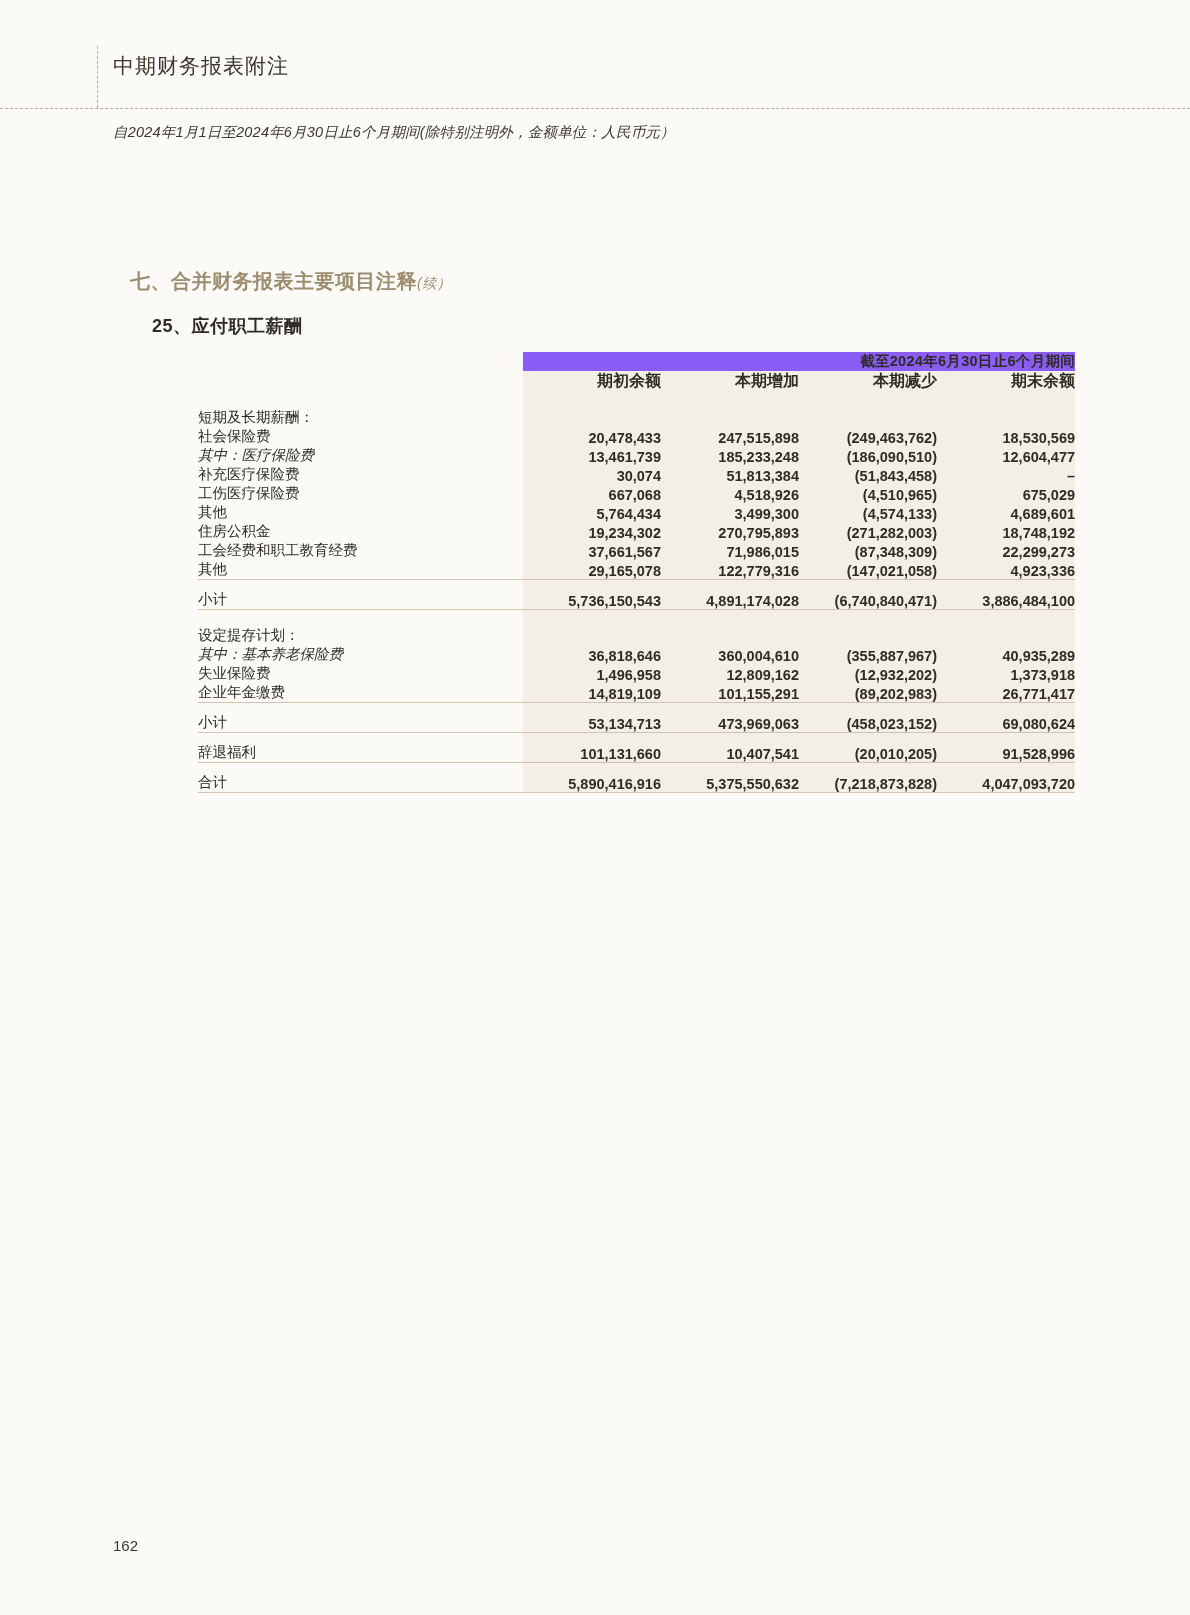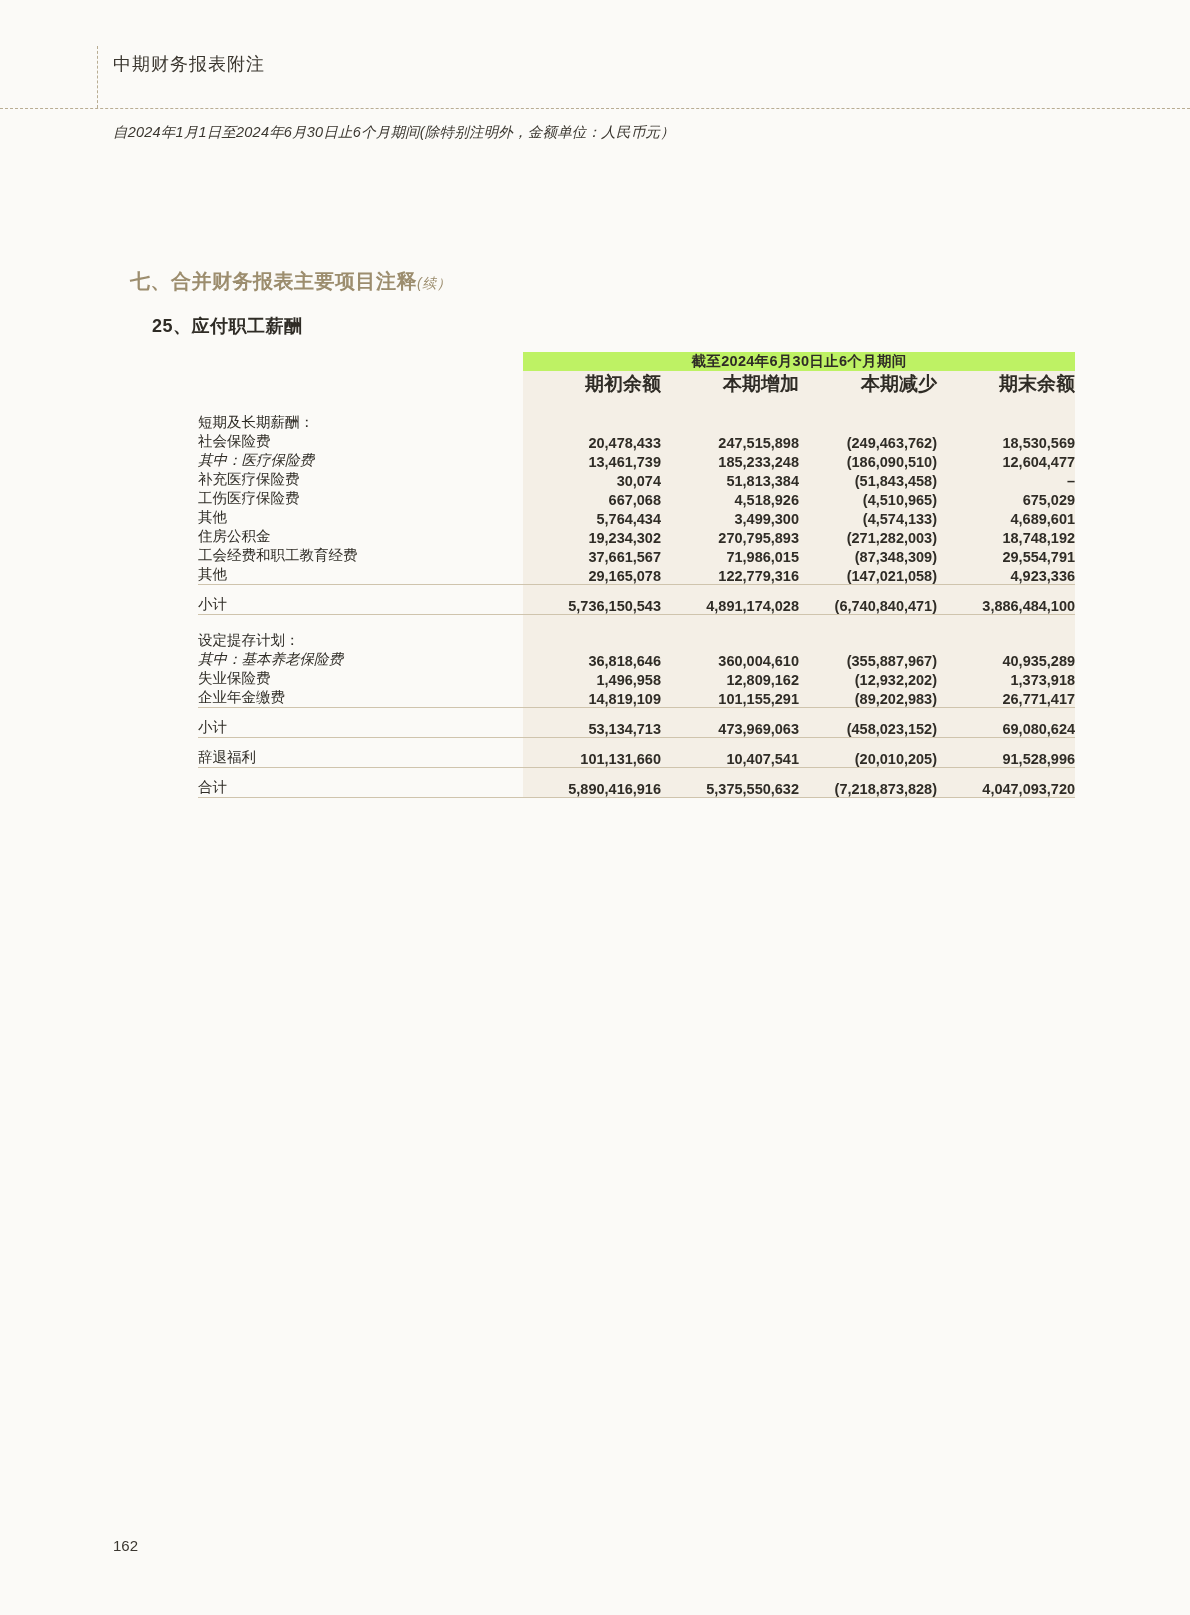--- a/index.html
+++ b/index.html
@@ -31,21 +31,21 @@
     top: 108px;
     width: 1190px;
     height: 0;
     border-top: 1px dashed #b9ad93;
   }
   .header-title {
     position: absolute;
     left: 113px;
     top: 52px;
     font-family: "DejaVu Serif", serif;
-    font-size: 18px;
+    font-size: 21px;
     letter-spacing: 1px;
     color: #3b3730;
     white-space: nowrap;
   }
   .header-sub {
     position: absolute;
     left: 113px;
     top: 123px;
     font-size: 14.5px;
     font-style: italic;
@@ -100,32 +100,32 @@
   table.fin td, table.fin th {
     padding: 0;
     vertical-align: bottom;
   }
 
   .band {
     background: #f4efe6;
   }
 
   th.period-head {
-    text-align: center;
+    text-align: right;
     font-weight: bold;
     font-size: 14.5px;
     color: #2f2c26;
     padding: 14px 8px 6px 8px;
-    background: #bef264;
+    background: #8b5cf6;
     letter-spacing: .3px;
   }
   th.col-head {
     text-align: right;
     font-weight: bold;
-    font-size: 19px;
+    font-size: 16px;
     color: #2f2c26;
     padding: 2px 14px 10px 6px;
     background: #f4efe6;
     white-space: nowrap;
   }
   th.blank-head {
     background: transparent;
   }
 
   td.label {
@@ -252,21 +252,21 @@
         <td class="num band">19,234,302</td>
         <td class="num band">270,795,893</td>
         <td class="num band">(271,282,003)</td>
         <td class="num band">18,748,192</td>
       </tr>
       <tr>
         <td class="label">工会经费和职工教育经费</td>
         <td class="num band">37,661,567</td>
         <td class="num band">71,986,015</td>
         <td class="num band">(87,348,309)</td>
-        <td class="num band">29,554,791</td>
+        <td class="num band">22,299,273</td>
       </tr>
       <tr class="rule-bottom">
         <td class="label">其他</td>
         <td class="num band">29,165,078</td>
         <td class="num band">122,779,316</td>
         <td class="num band">(147,021,058)</td>
         <td class="num band">4,923,336</td>
       </tr>
 
       <tr class="spacer-sm">

